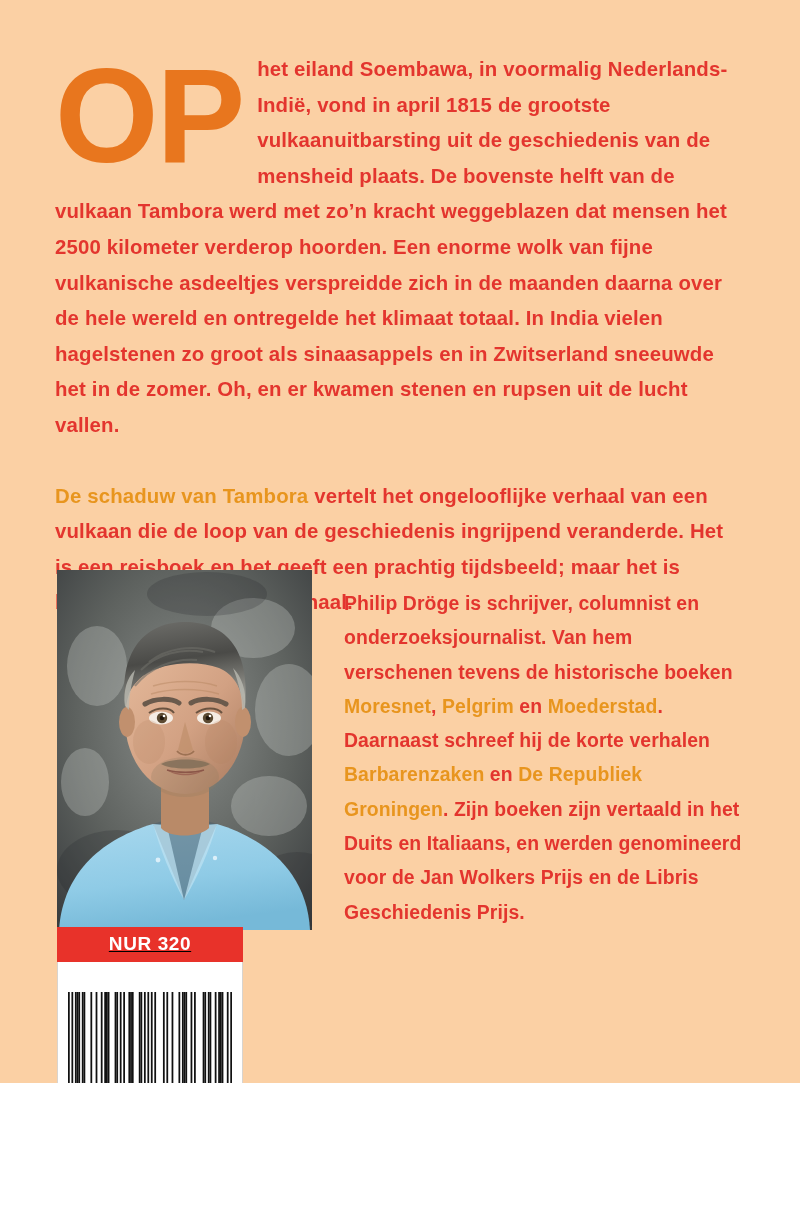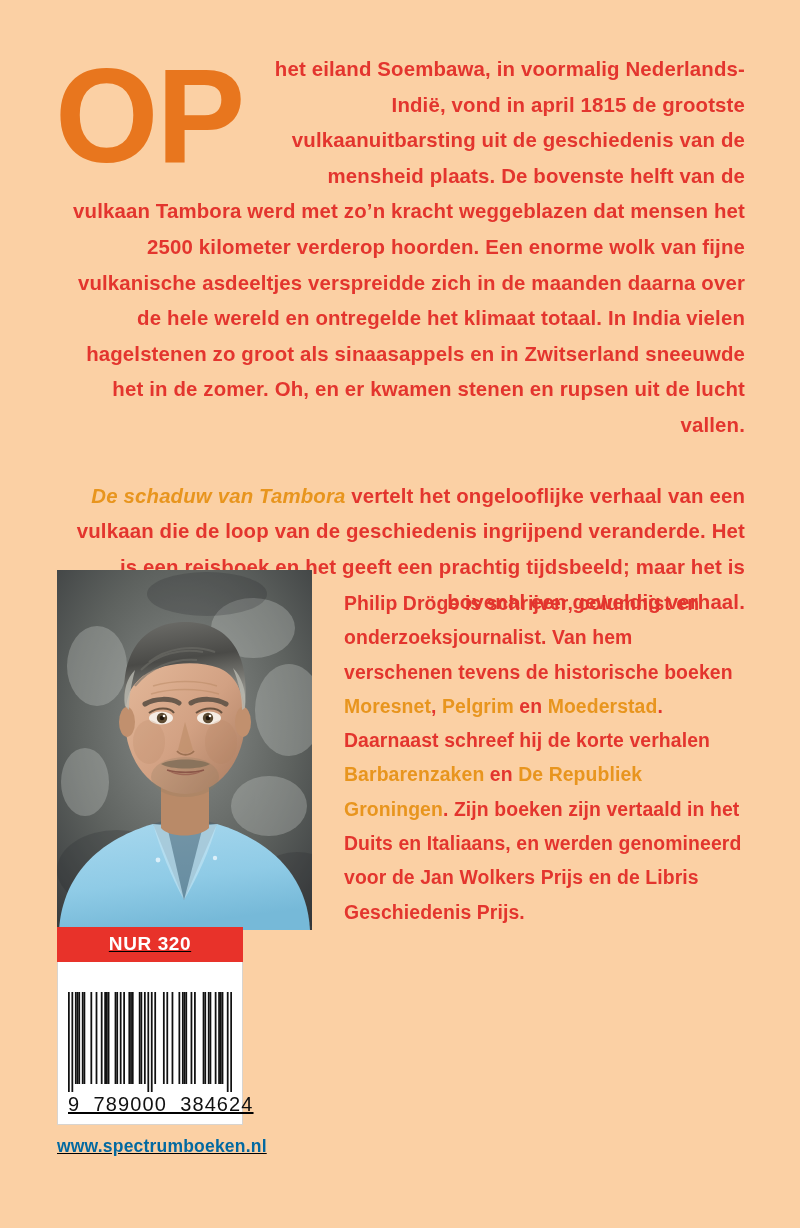--- a/index.html
+++ b/index.html
@@ -4,21 +4,21 @@
 <title>De schaduw van Tambora — back cover</title>
 <style>
   html, body {
     margin: 0;
     padding: 0;
     background: #ffffff;
   }
   .cover {
     position: relative;
     width: 800px;
-    height: 1228px;
+    height: 1083px;
     background: #fbd0a4;
     overflow: hidden;
     font-family: "Liberation Sans", sans-serif;
     -webkit-font-smoothing: antialiased;
   }
 
   
   .blurb {
     position: absolute;
     left: 55px;
@@ -36,29 +36,27 @@
     margin: 6px 14px 0 0;
     user-select: none;
   }
   .blurb p {
     margin: 0;
     color: #e3352e;
     font-weight: 700;
     font-size: 20.4px;
     line-height: 35.6px;
     letter-spacing: 0.15px;
-    text-align: right;
   }
   .blurb p.para-two {
     margin-top: 35px;
     clear: both;
   }
   .title-ital {
     color: #e8951e;
-    font-style: italic;
     font-weight: 700;
   }
 
   
   .author-section {
     position: absolute;
     left: 0;
     top: 568px;
     width: 800px;
     height: 370px;

